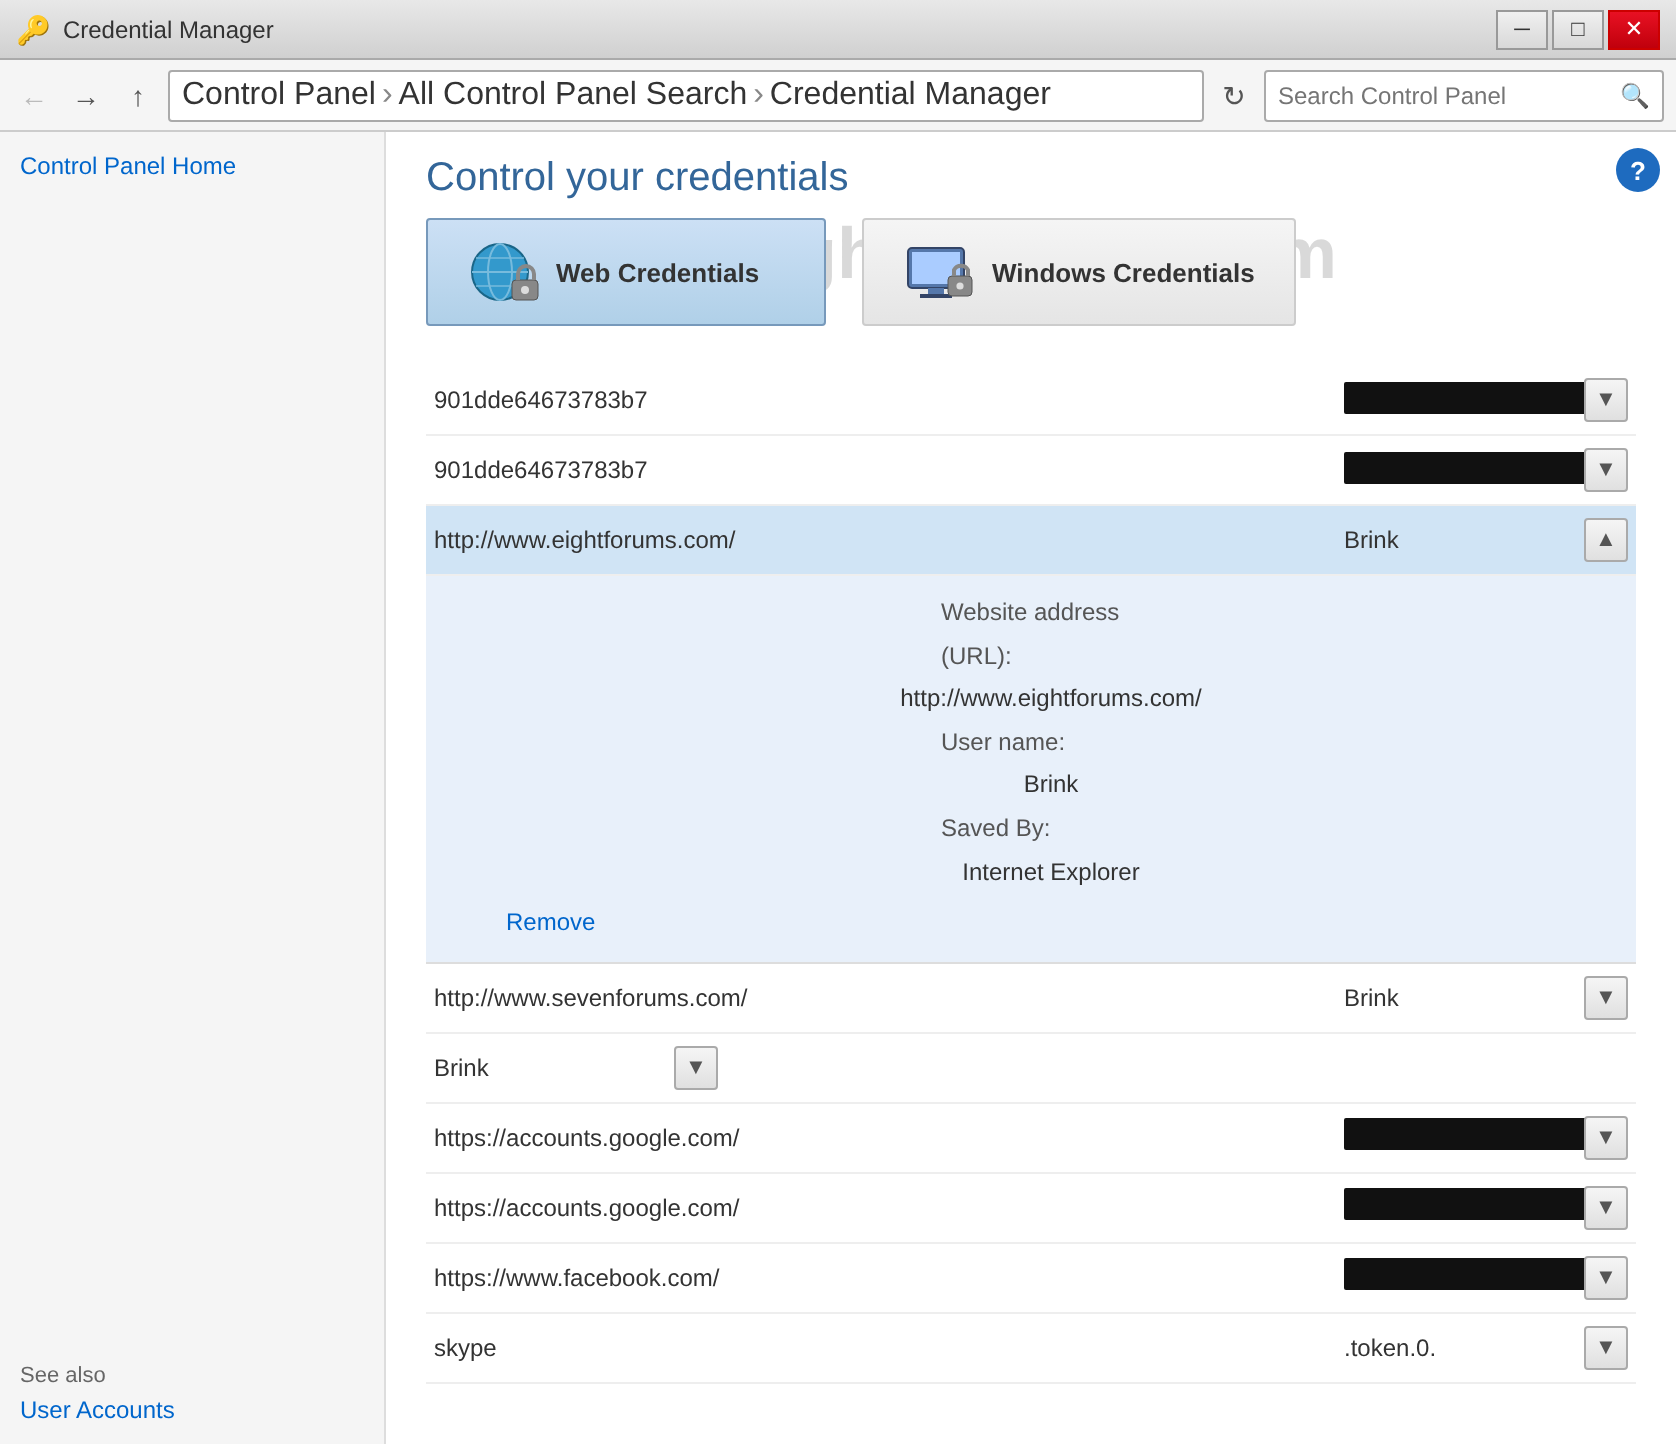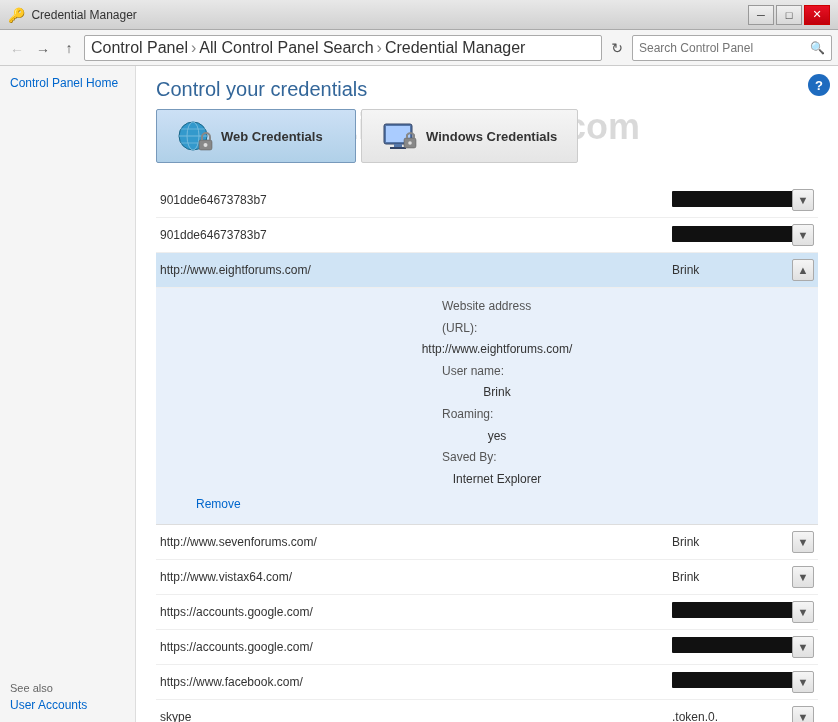--- a/index.html
+++ b/index.html
@@ -64,21 +64,21 @@
     .search-icon { color: #888; font-size: 12px; }
 
     
     .main-container {
       display: flex;
       height: calc(722px - 30px - 36px);
     }
 
     
     .sidebar {
-      width: 136px;
+      width: 193px;
       background: #f5f5f5;
       border-right: 1px solid #ddd;
       padding: 10px;
       display: flex;
       flex-direction: column;
     }
     .sidebar-link {
       color: #0066cc; cursor: pointer; font-size: 12px; text-decoration: none;
     }
     .sidebar-section-title { font-size: 11px; color: #666; margin-bottom: 4px; margin-top: auto; }
@@ -119,21 +119,21 @@
     }
     .page-desc {
       font-size: 12px;
       color: #333;
       margin-bottom: 16px;
     }
 
     
     .cred-type-row {
       display: flex;
-      gap: 5px;
+      gap: 18px;
       margin-bottom: 20px;
       position: relative;
     }
     .cred-type-btn {
       display: flex;
       align-items: center;
       gap: 8px;
       padding: 10px 20px;
       border: 1px solid #aaa;
       background: linear-gradient(to bottom, #dce8f5, #c8dff0);
@@ -319,40 +319,35 @@
         <div class="expanded-detail">
           <div class="detail-row">
             <span class="detail-label">Website address (URL):</span>
             <span class="detail-value">http://www.eightforums.com/</span>
           </div>
           <div class="detail-row">
             <span class="detail-label">User name:</span>
             <span class="detail-value">Brink</span>
           </div>
           <div class="detail-row">
-            <span class="detail-label">Roaming:</span>
-            <span class="detail-value">yes</span>
-          </div>
-          <div class="detail-row">
             <span class="detail-label">Saved By:</span>
             <span class="detail-value">Internet Explorer</span>
           </div>
           <div>
             <a class="remove-link">Remove</a>
           </div>
         </div>
 
         <div class="cred-row">
           <div class="cred-name">http://www.sevenforums.com/</div>
           <div class="cred-user">Brink</div>
           <div class="cred-expand">▼</div>
         </div>
 
         <div class="cred-row">
-          <div class="cred-name">http://www.vistax64.com/</div>
           <div class="cred-user">Brink</div>
           <div class="cred-expand">▼</div>
         </div>
 
         <div class="cred-row">
           <div class="cred-name">https://accounts.google.com/</div>
           <div class="cred-user"><span class="cred-redacted"></span></div>
           <div class="cred-expand">▼</div>
         </div>
 

